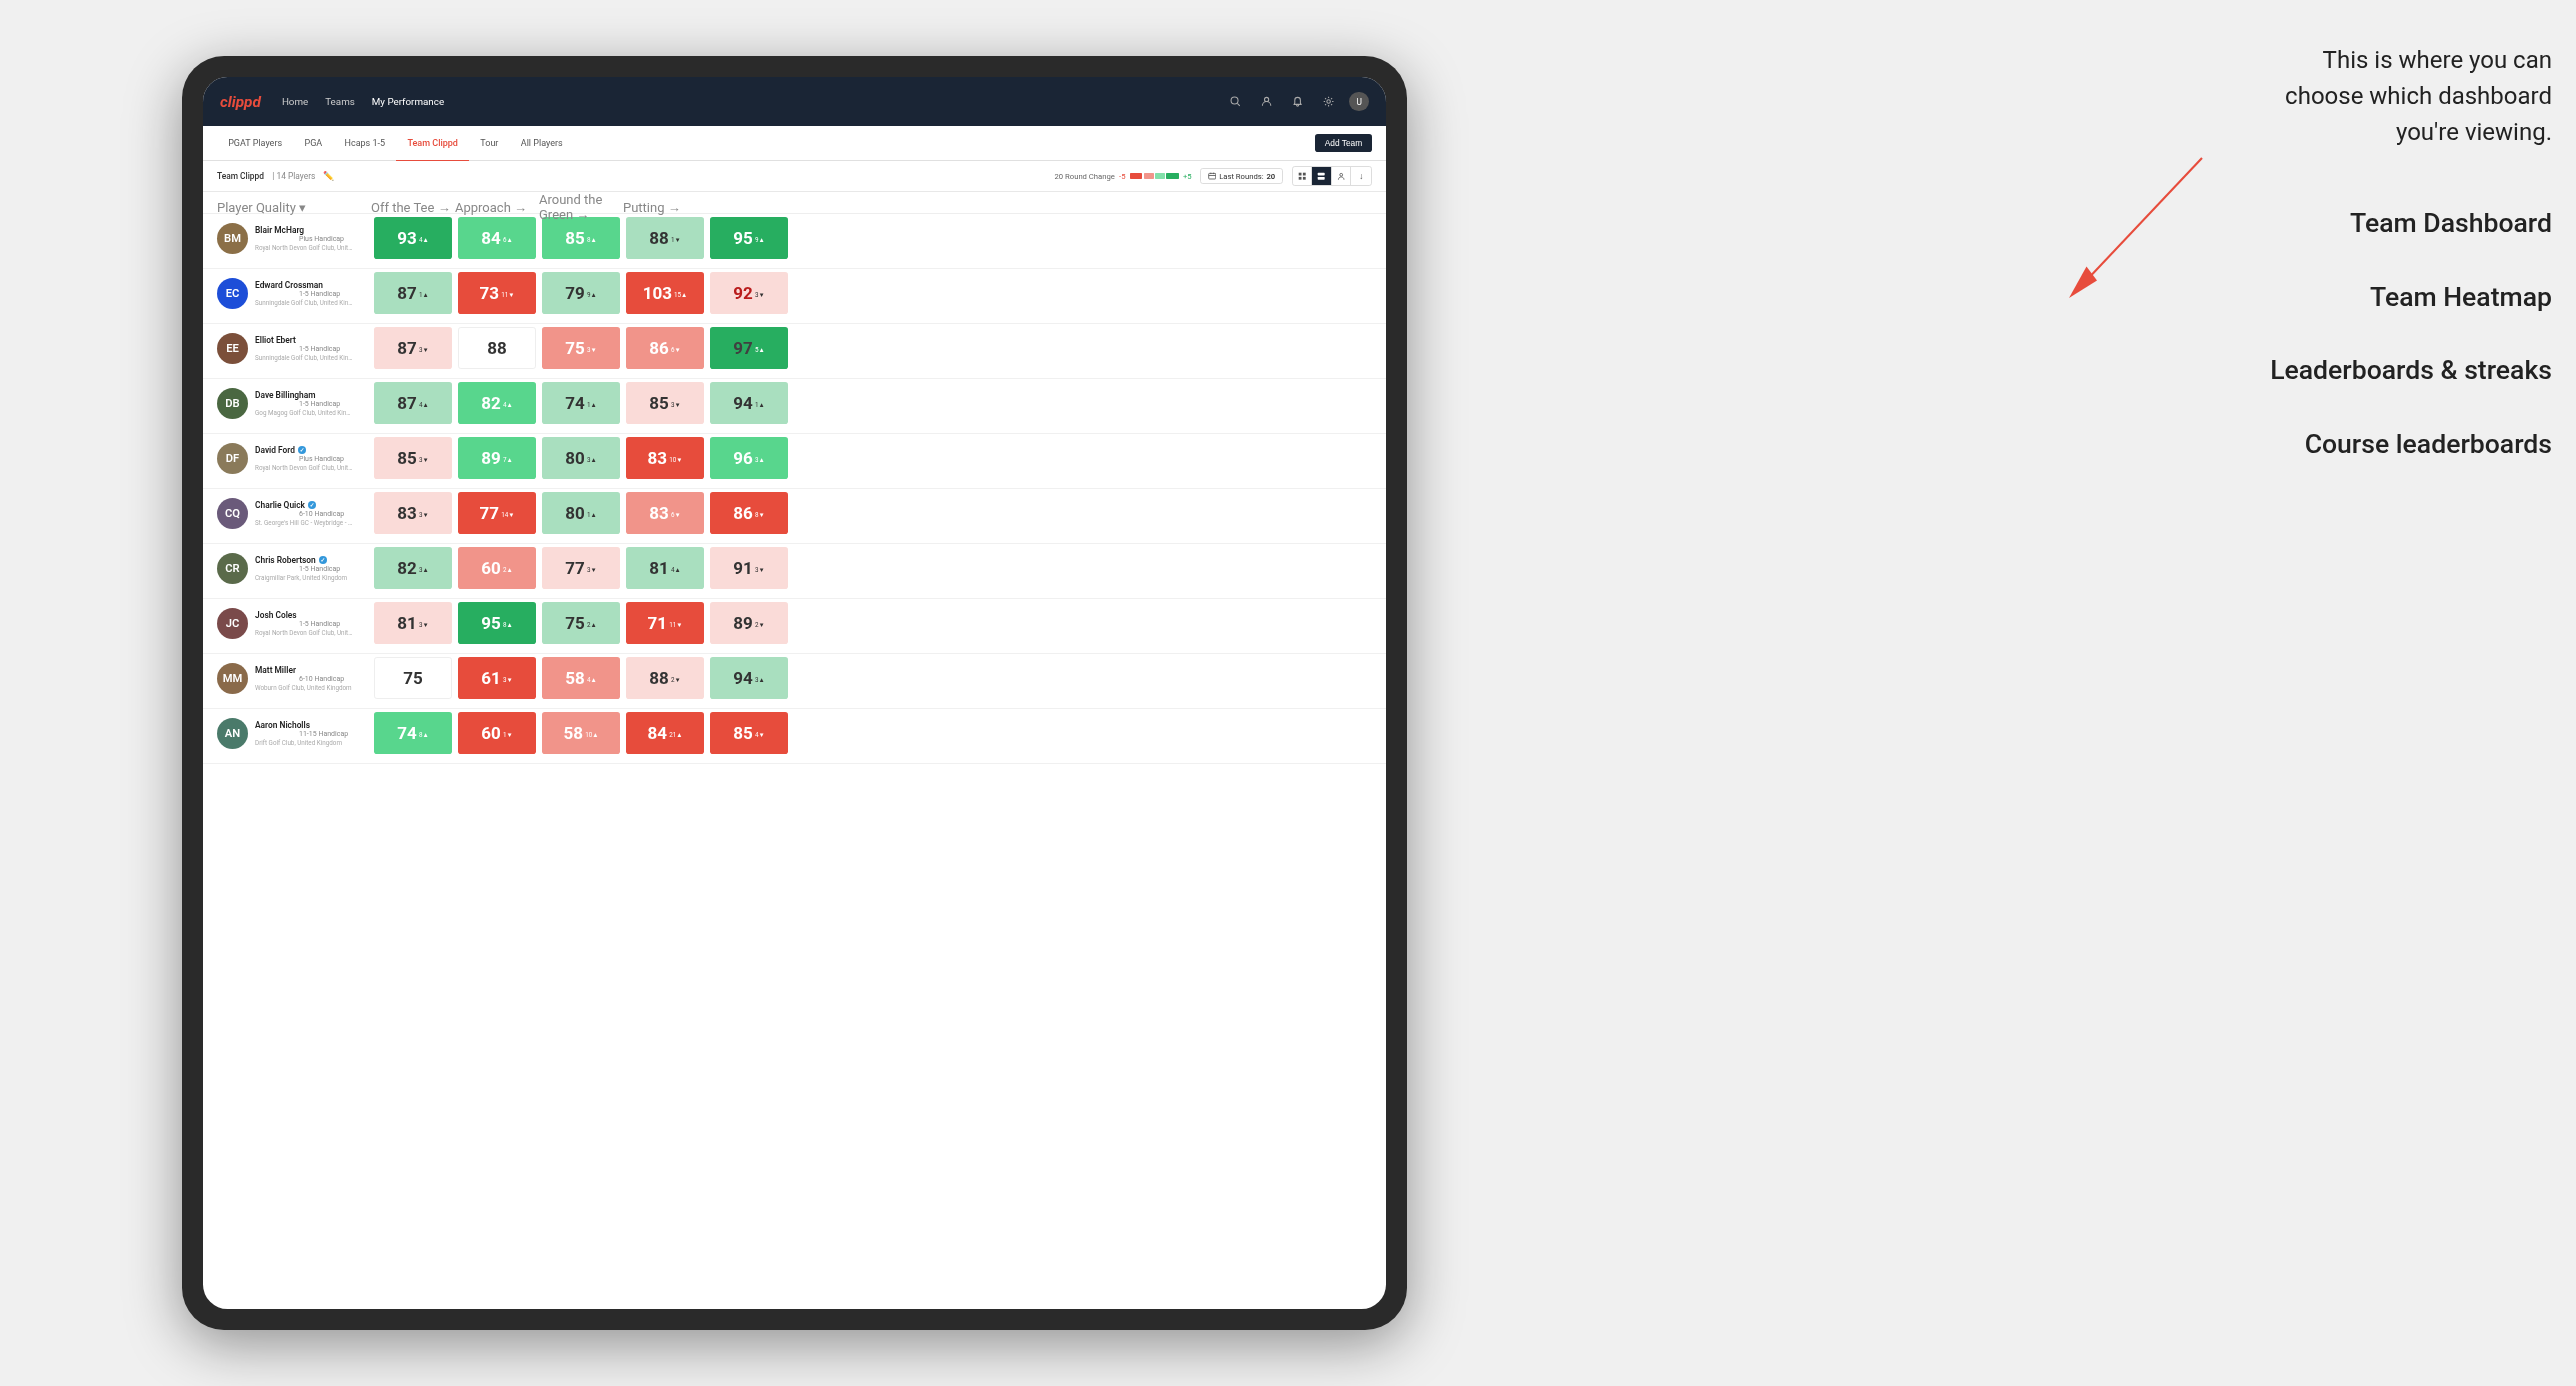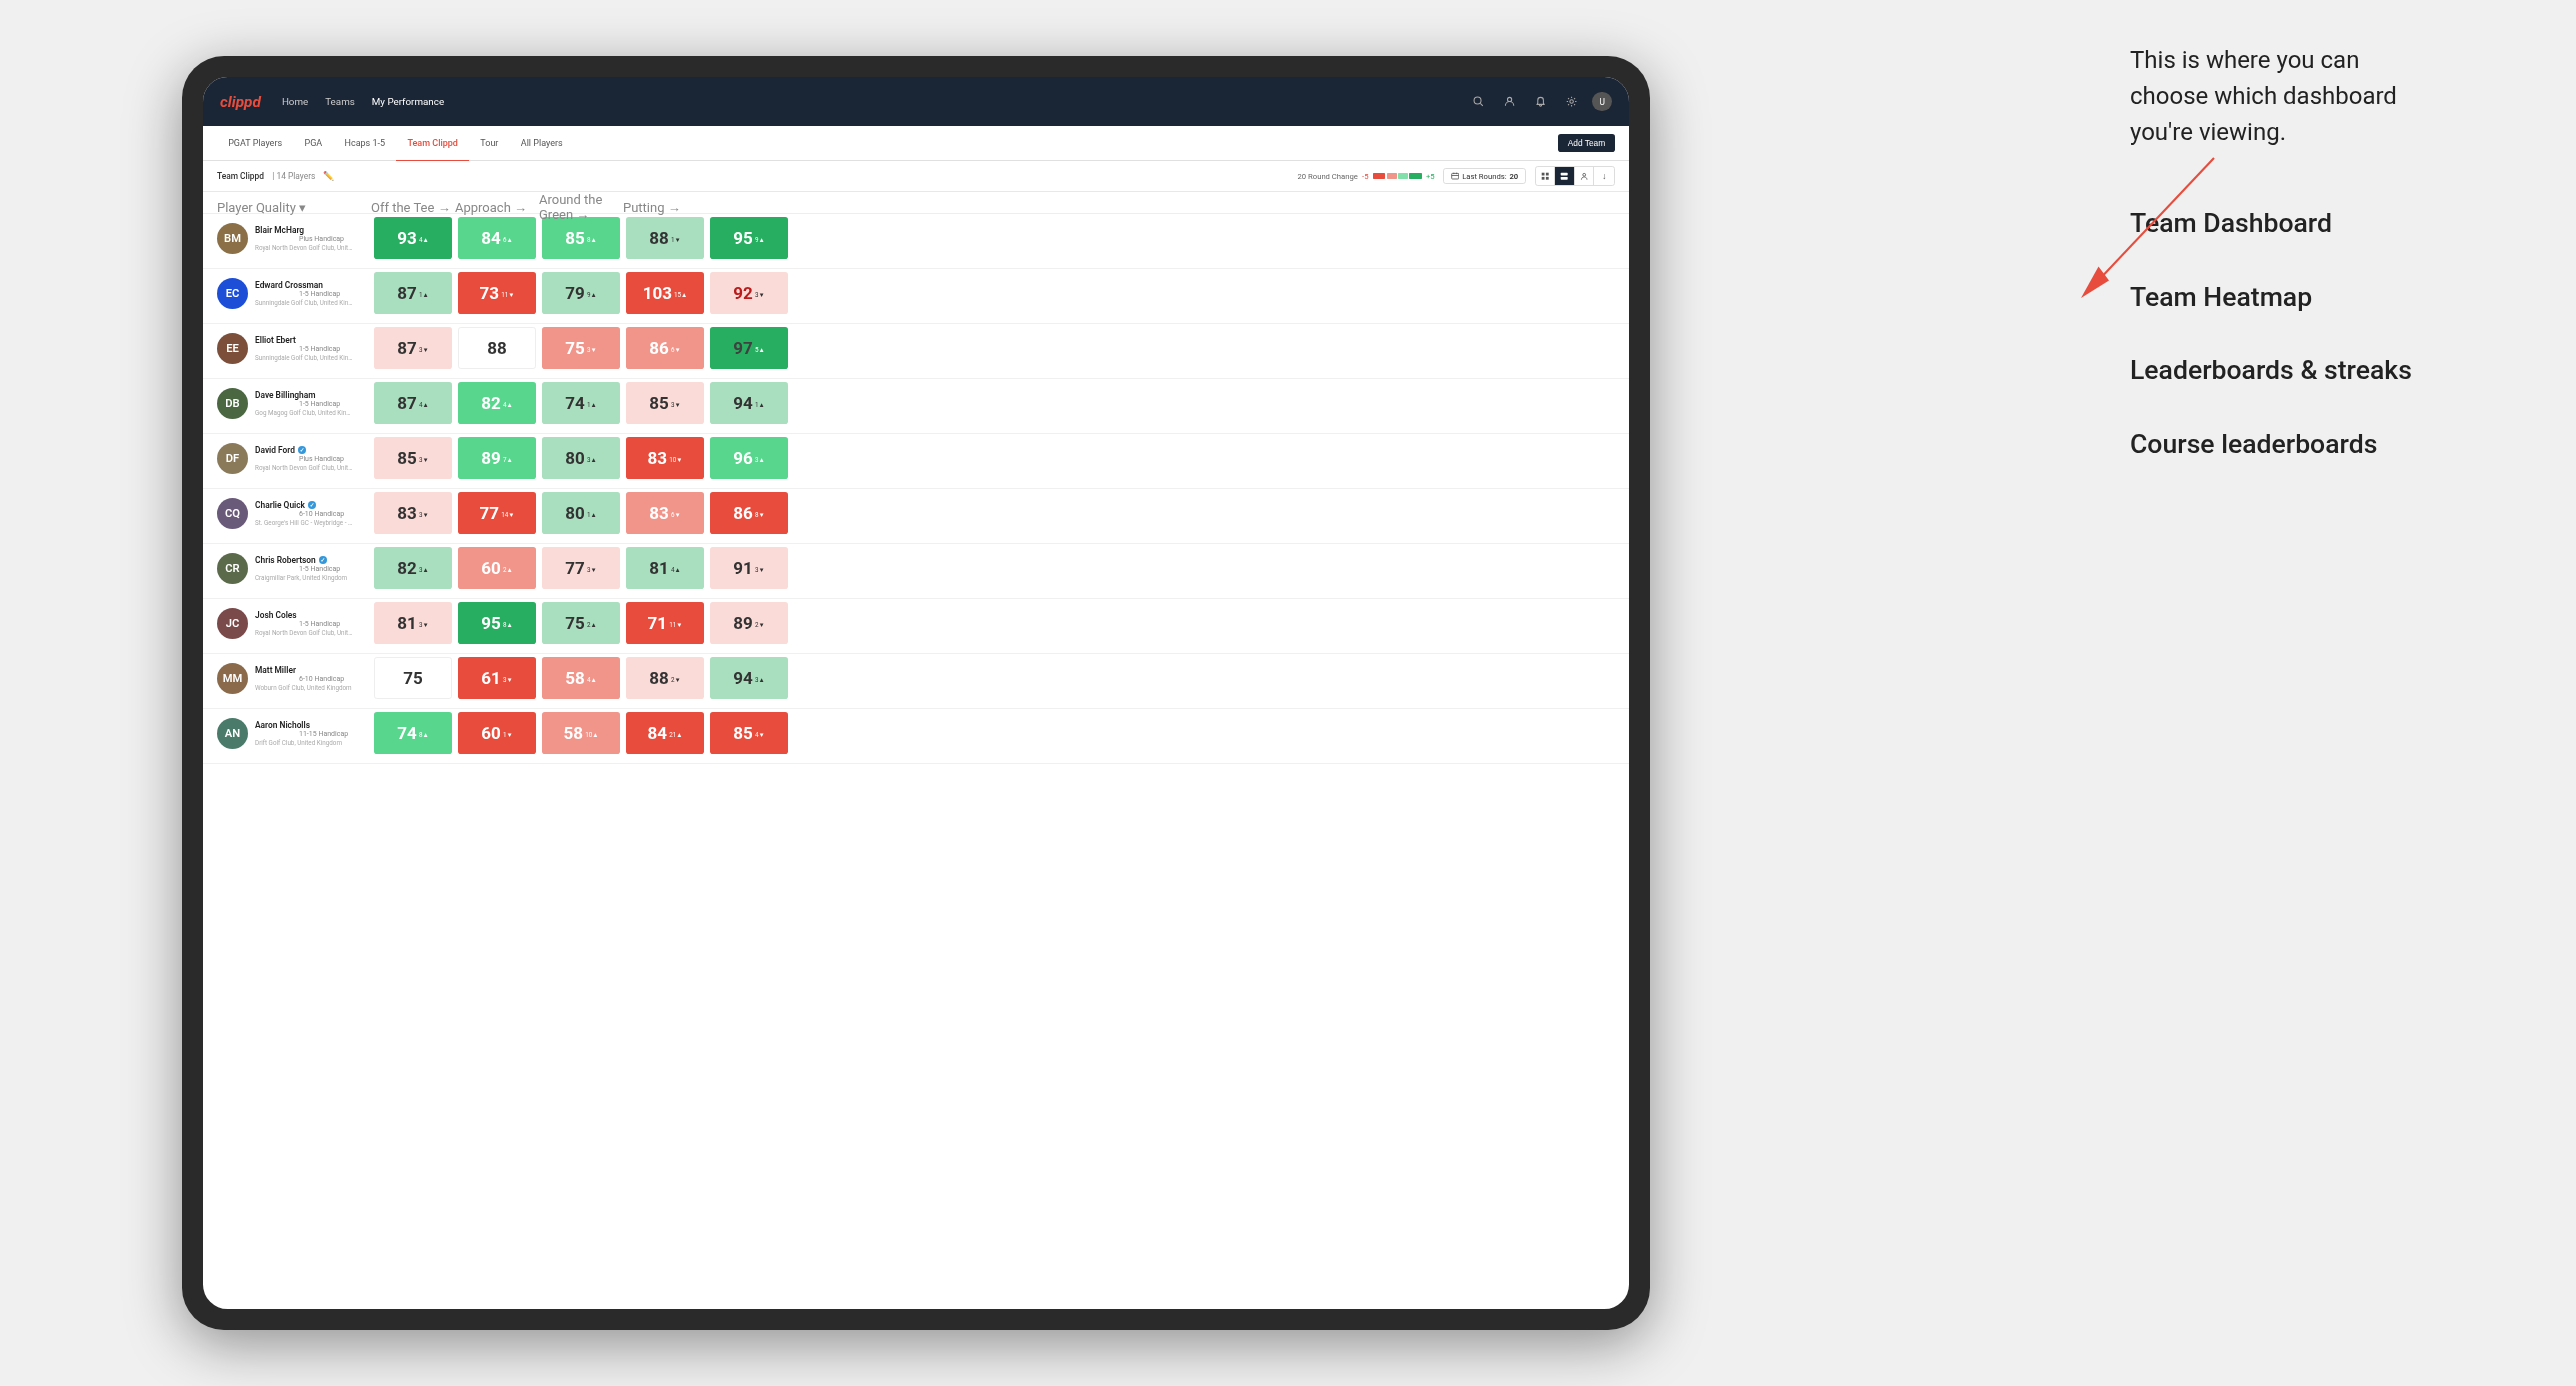--- a/index.html
+++ b/index.html
@@ -10,21 +10,21 @@
       height: 1386px;
       overflow: hidden;
       position: relative;
     }
 
     
     .tablet-frame {
       position: absolute;
       left: 182px;
       top: 56px;
-      width: 1468px;
+      width: 1225px;
       height: 1274px;
       background: #2a2a2a;
       border-radius: 42px;
       box-shadow: 0 14px 56px rgba(0,0,0,0.4);
       padding: 21px;
     }
     .tablet-screen {
       width: 100%;
       height: 100%;
       background: #fff;
@@ -327,23 +327,24 @@
     .score-cell .score-change { line-height: 1; font-size: 6.3px; }
 
     
     .table-area::-webkit-scrollbar { width: 4.2px; }
     .table-area::-webkit-scrollbar-track { background: #f1f1f1; }
     .table-area::-webkit-scrollbar-thumb { background: #ccc; border-radius: 2.1px; }
 
     
     .right-annotation {
       position: absolute;
-      right: 12px;
+      right: 24px;
       top: 42px;
       width: 434px;
+      text-align: right;
     }
     .callout-text {
       font-size: 24px;
       color: #222;
       line-height: 1.5;
       margin-bottom: 56px;
     }
     .red-arrow {
       position: absolute;
       top: 109px;

